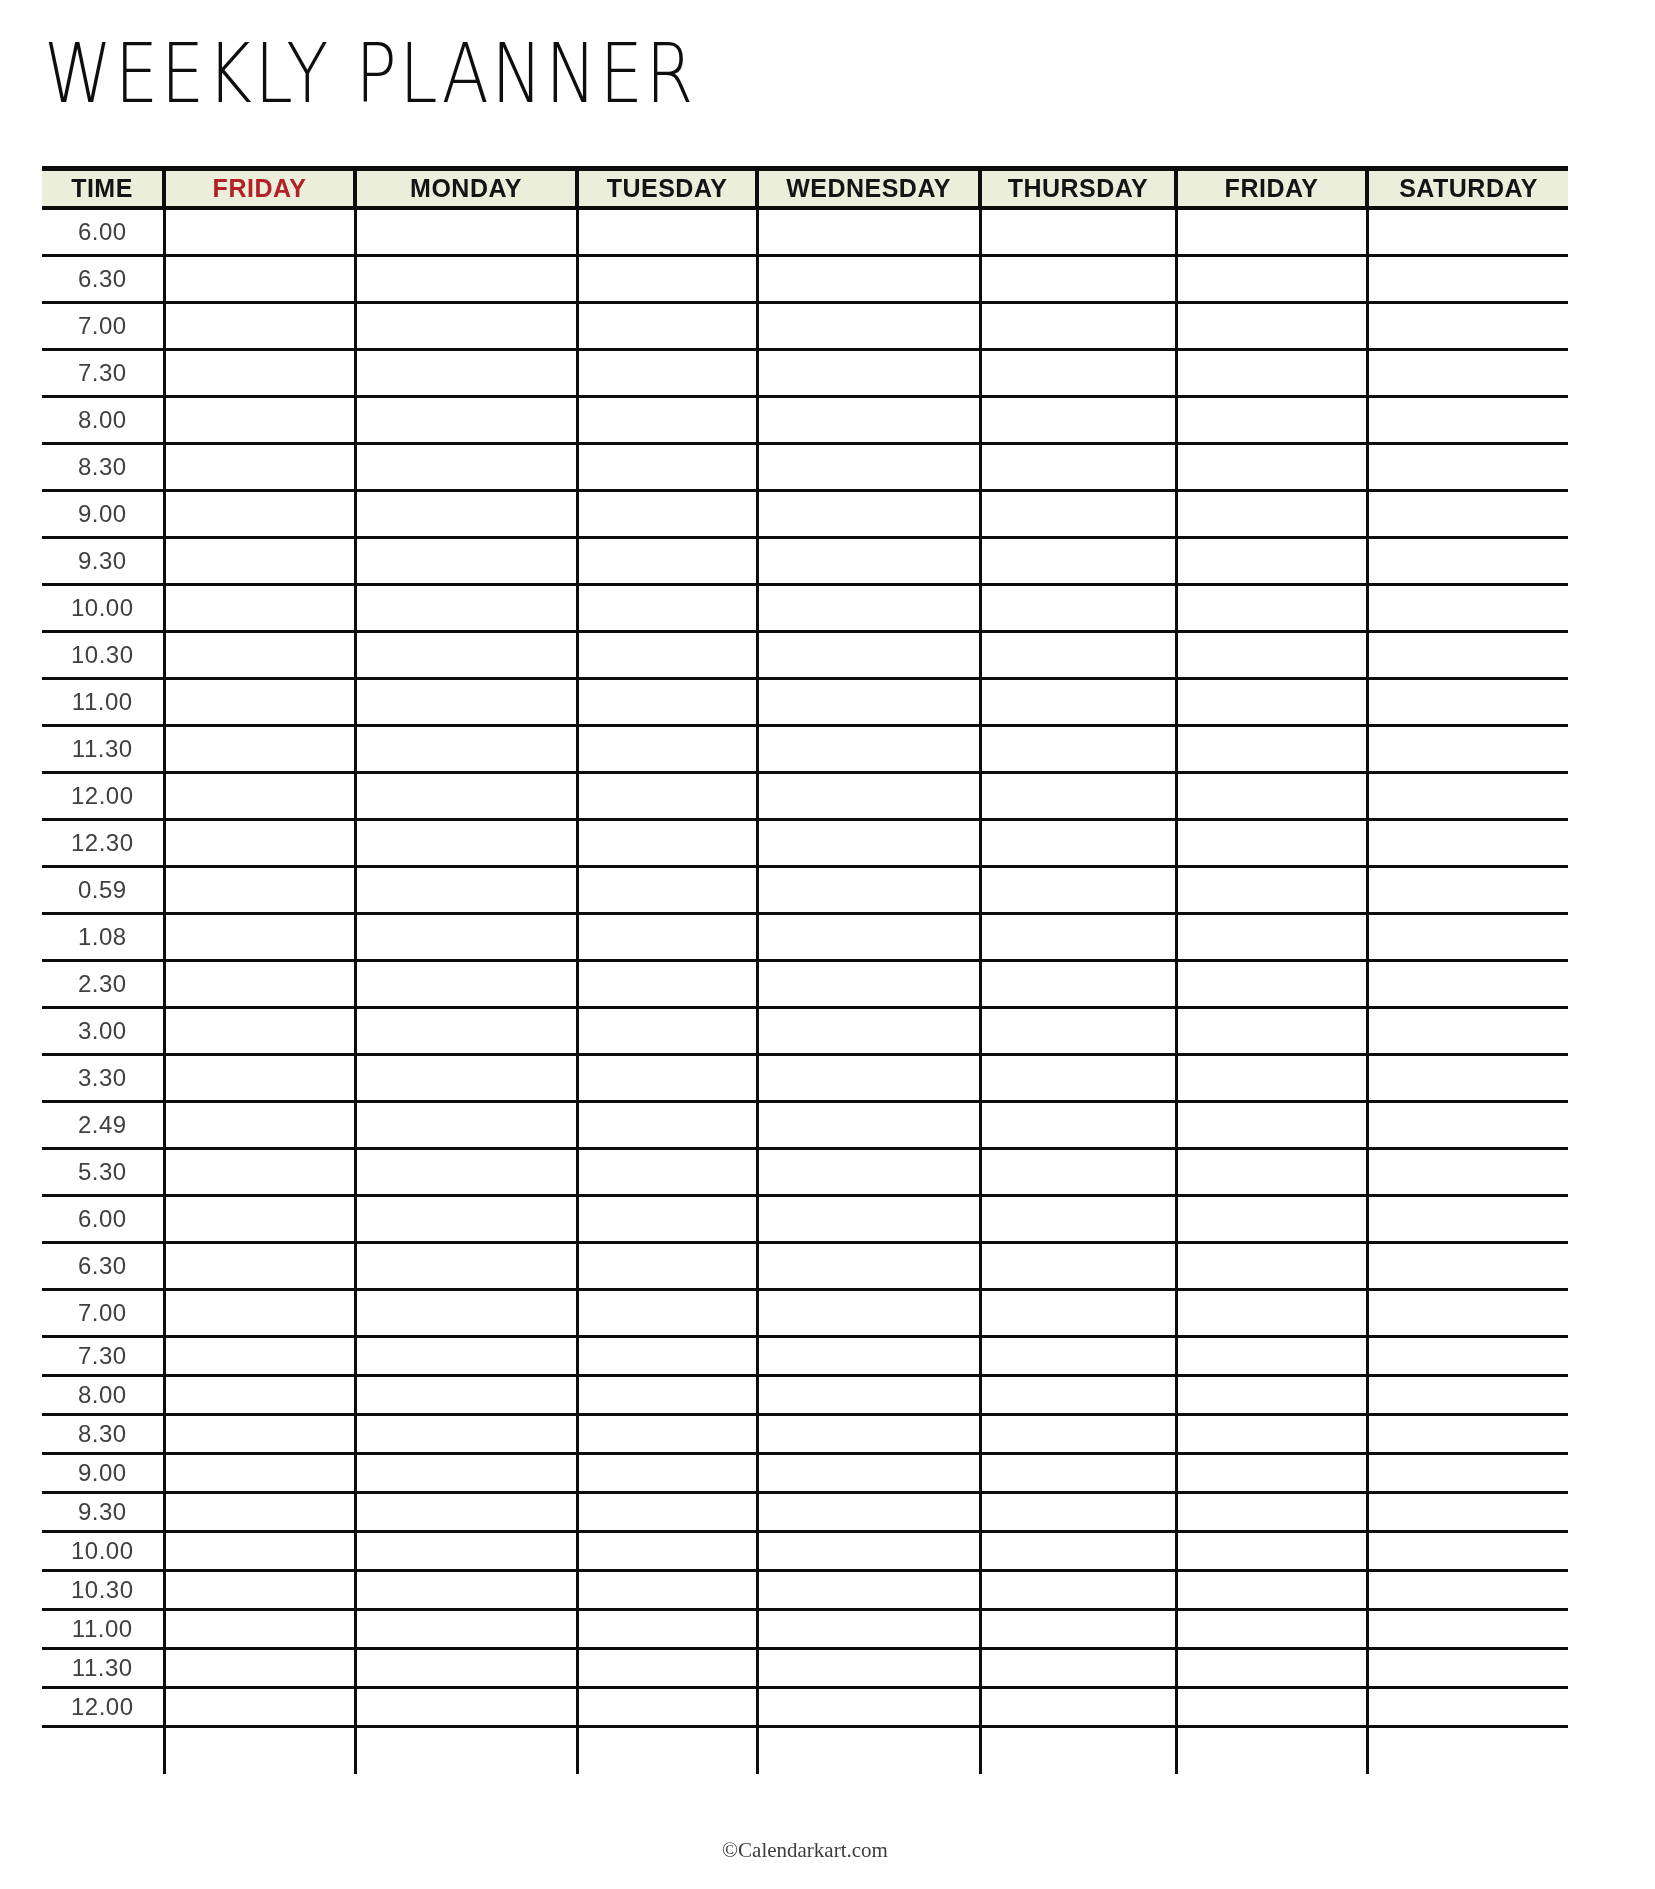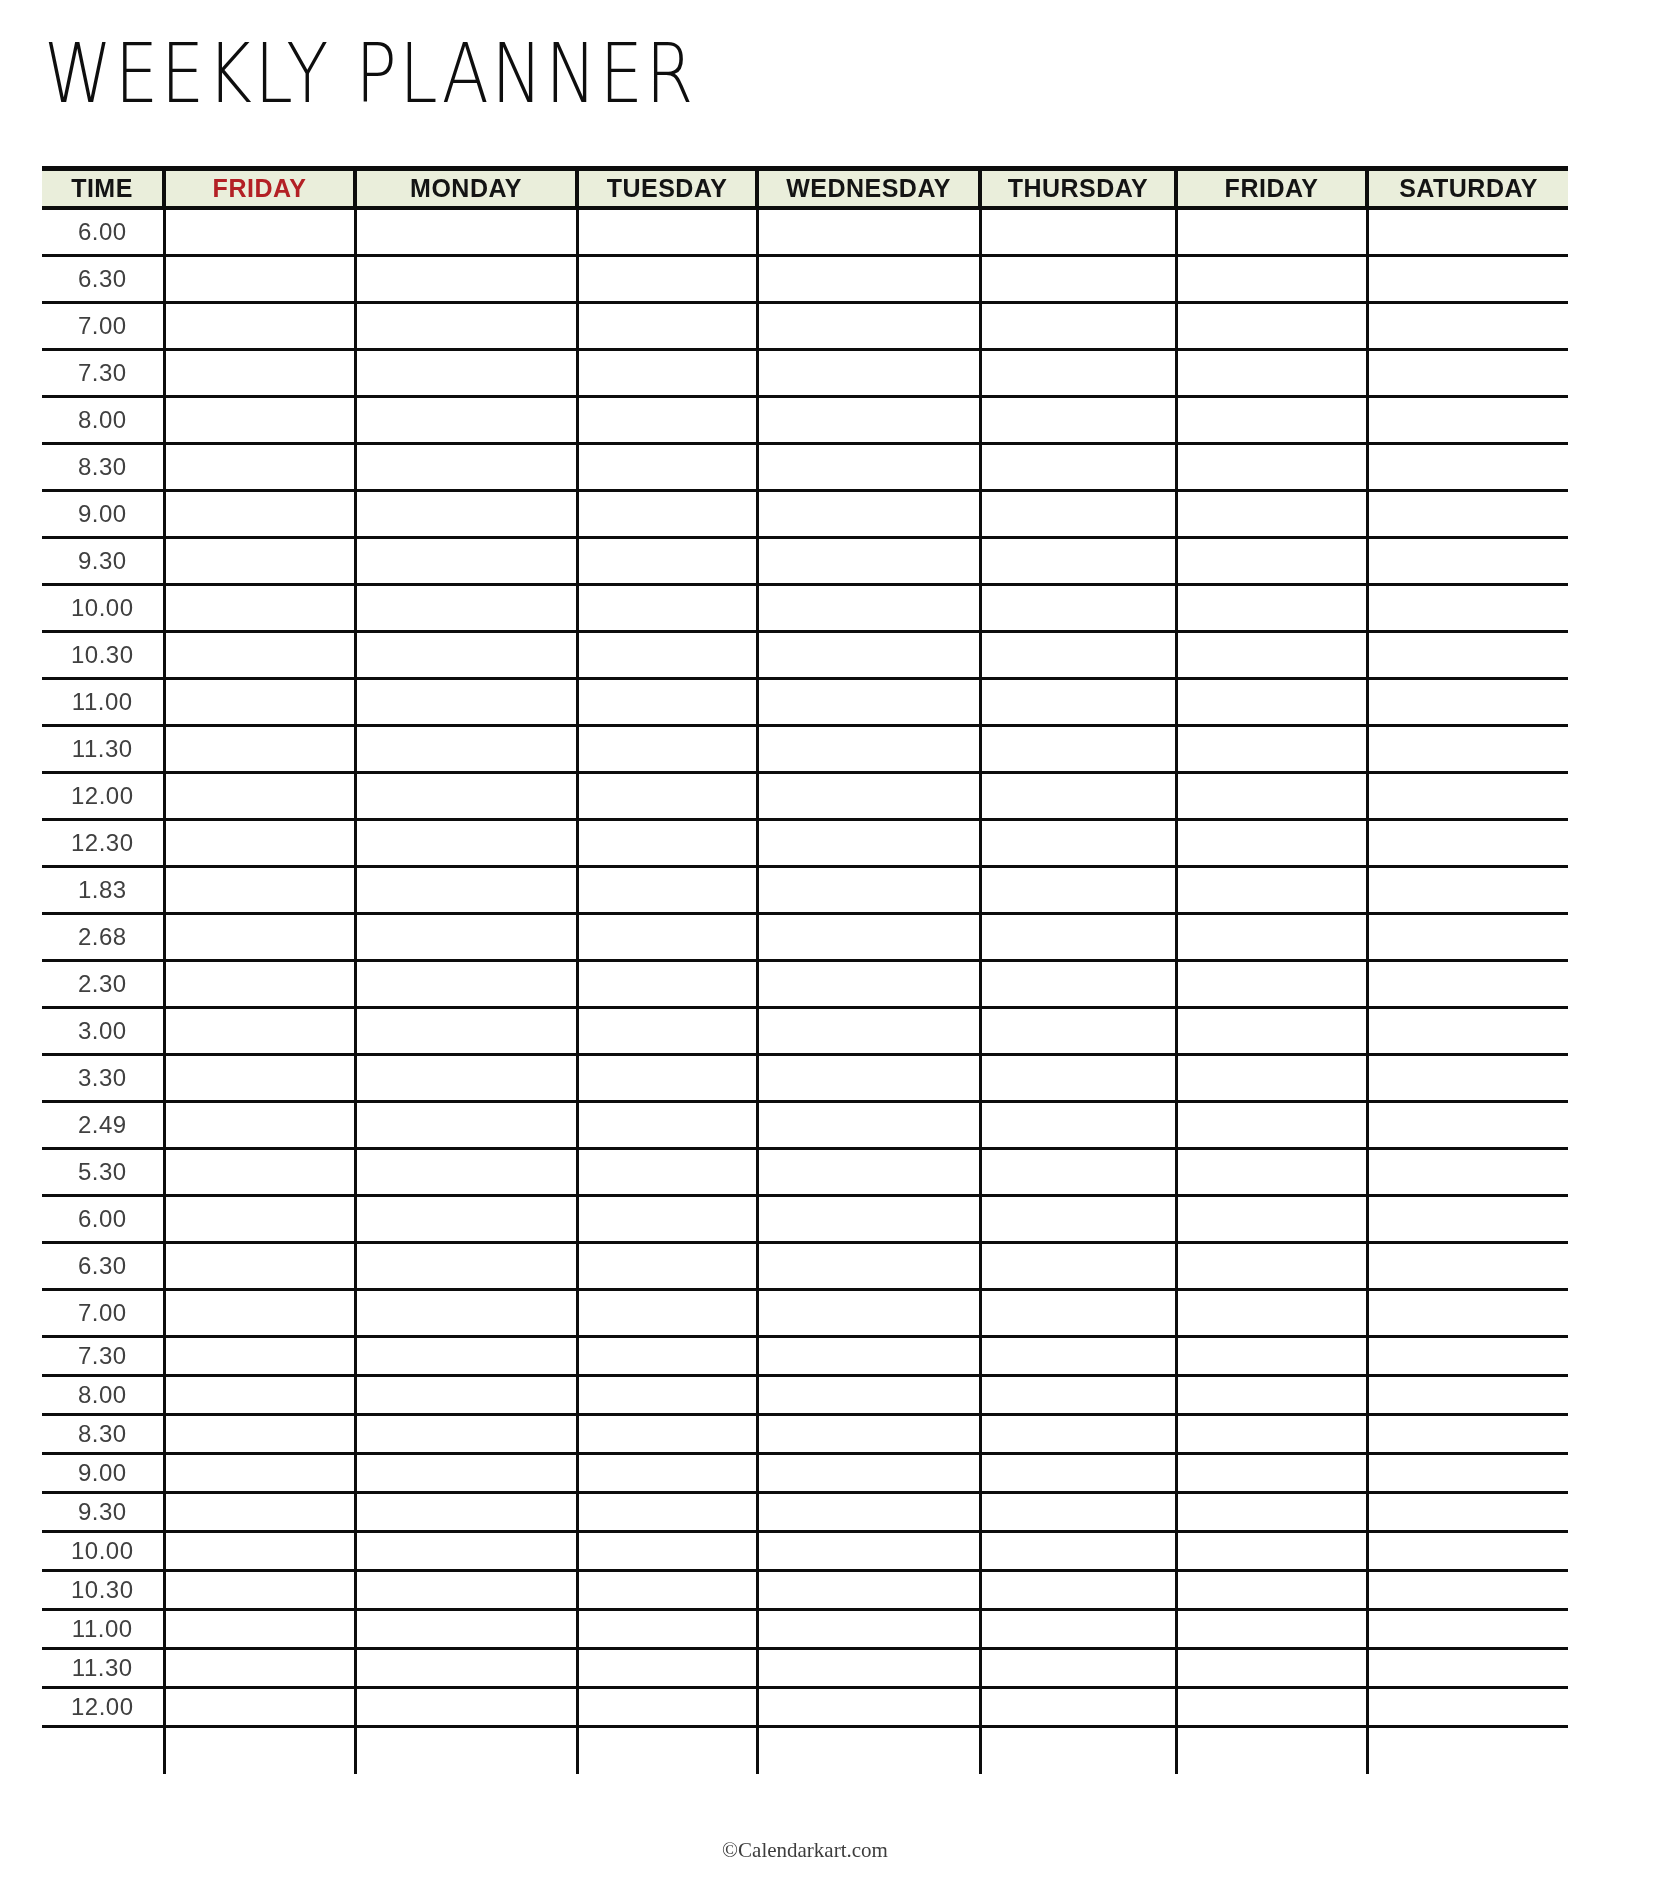--- a/index.html
+++ b/index.html
@@ -251,31 +251,31 @@
           <td class="time">12.30</td>
           <td></td>
           <td></td>
           <td></td>
           <td></td>
           <td></td>
           <td></td>
           <td></td>
         </tr>
         <tr>
-          <td class="time">1.83</td>
-          <td></td>
-          <td></td>
-          <td></td>
-          <td></td>
-          <td></td>
-          <td></td>
-          <td></td>
-        </tr>
-        <tr>
-          <td class="time">2.68</td>
+          <td class="time">0.59</td>
+          <td></td>
+          <td></td>
+          <td></td>
+          <td></td>
+          <td></td>
+          <td></td>
+          <td></td>
+        </tr>
+        <tr>
+          <td class="time">1.08</td>
           <td></td>
           <td></td>
           <td></td>
           <td></td>
           <td></td>
           <td></td>
           <td></td>
         </tr>
         <tr>
           <td class="time">2.30</td>

